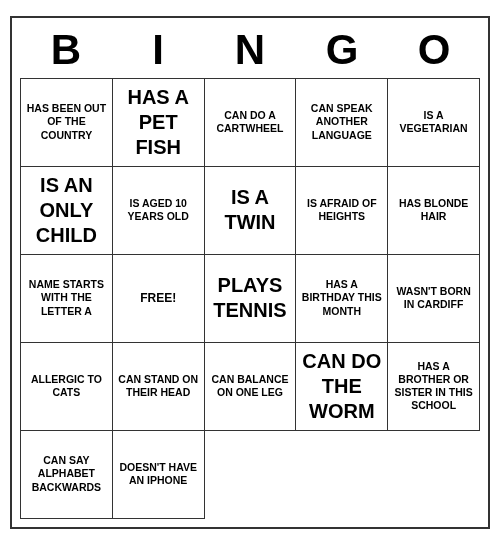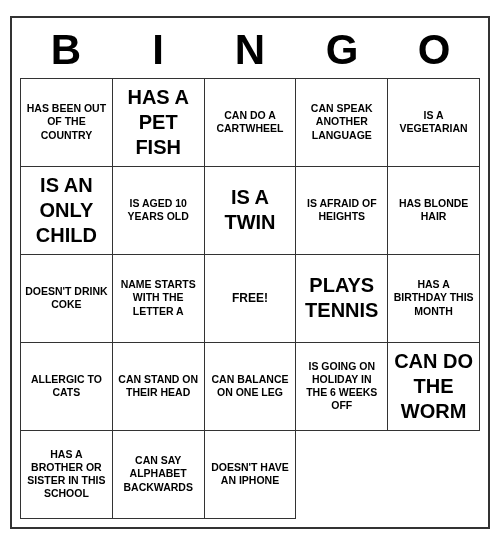--- a/index.html
+++ b/index.html
@@ -74,27 +74,26 @@
   <div class="bingo-cell">HAS BEEN OUT OF THE COUNTRY</div>
       <div class="bingo-cell large-text">HAS A PET FISH</div>
       <div class="bingo-cell">CAN DO A CARTWHEEL</div>
       <div class="bingo-cell">CAN SPEAK ANOTHER LANGUAGE</div>
       <div class="bingo-cell">IS A VEGETARIAN</div>
       <div class="bingo-cell large-text">IS AN ONLY CHILD</div>
       <div class="bingo-cell">IS AGED 10 YEARS OLD</div>
       <div class="bingo-cell large-text">IS A TWIN</div>
       <div class="bingo-cell">IS AFRAID OF HEIGHTS</div>
       <div class="bingo-cell">HAS BLONDE HAIR</div>
-      <div class="bingo-cell">DOESN'T DRINK COKE</div>
       <div class="bingo-cell">NAME STARTS WITH THE LETTER A</div>
       <div class="bingo-cell free">Free!</div>
       <div class="bingo-cell large-text">PLAYS TENNIS</div>
       <div class="bingo-cell">HAS A BIRTHDAY THIS MONTH</div>
+      <div class="bingo-cell">WASN'T BORN IN CARDIFF</div>
       <div class="bingo-cell">ALLERGIC TO CATS</div>
       <div class="bingo-cell">CAN STAND ON THEIR HEAD</div>
       <div class="bingo-cell">CAN BALANCE ON ONE LEG</div>
-      <div class="bingo-cell">IS GOING ON HOLIDAY IN THE 6 WEEKS OFF</div>
       <div class="bingo-cell large-text">CAN DO THE WORM</div>
       <div class="bingo-cell">HAS A BROTHER OR SISTER IN THIS SCHOOL</div>
       <div class="bingo-cell">CAN SAY ALPHABET BACKWARDS</div>
       <div class="bingo-cell">DOESN'T HAVE AN IPHONE</div>
     </div>
 </div>
 
 </body></html>

